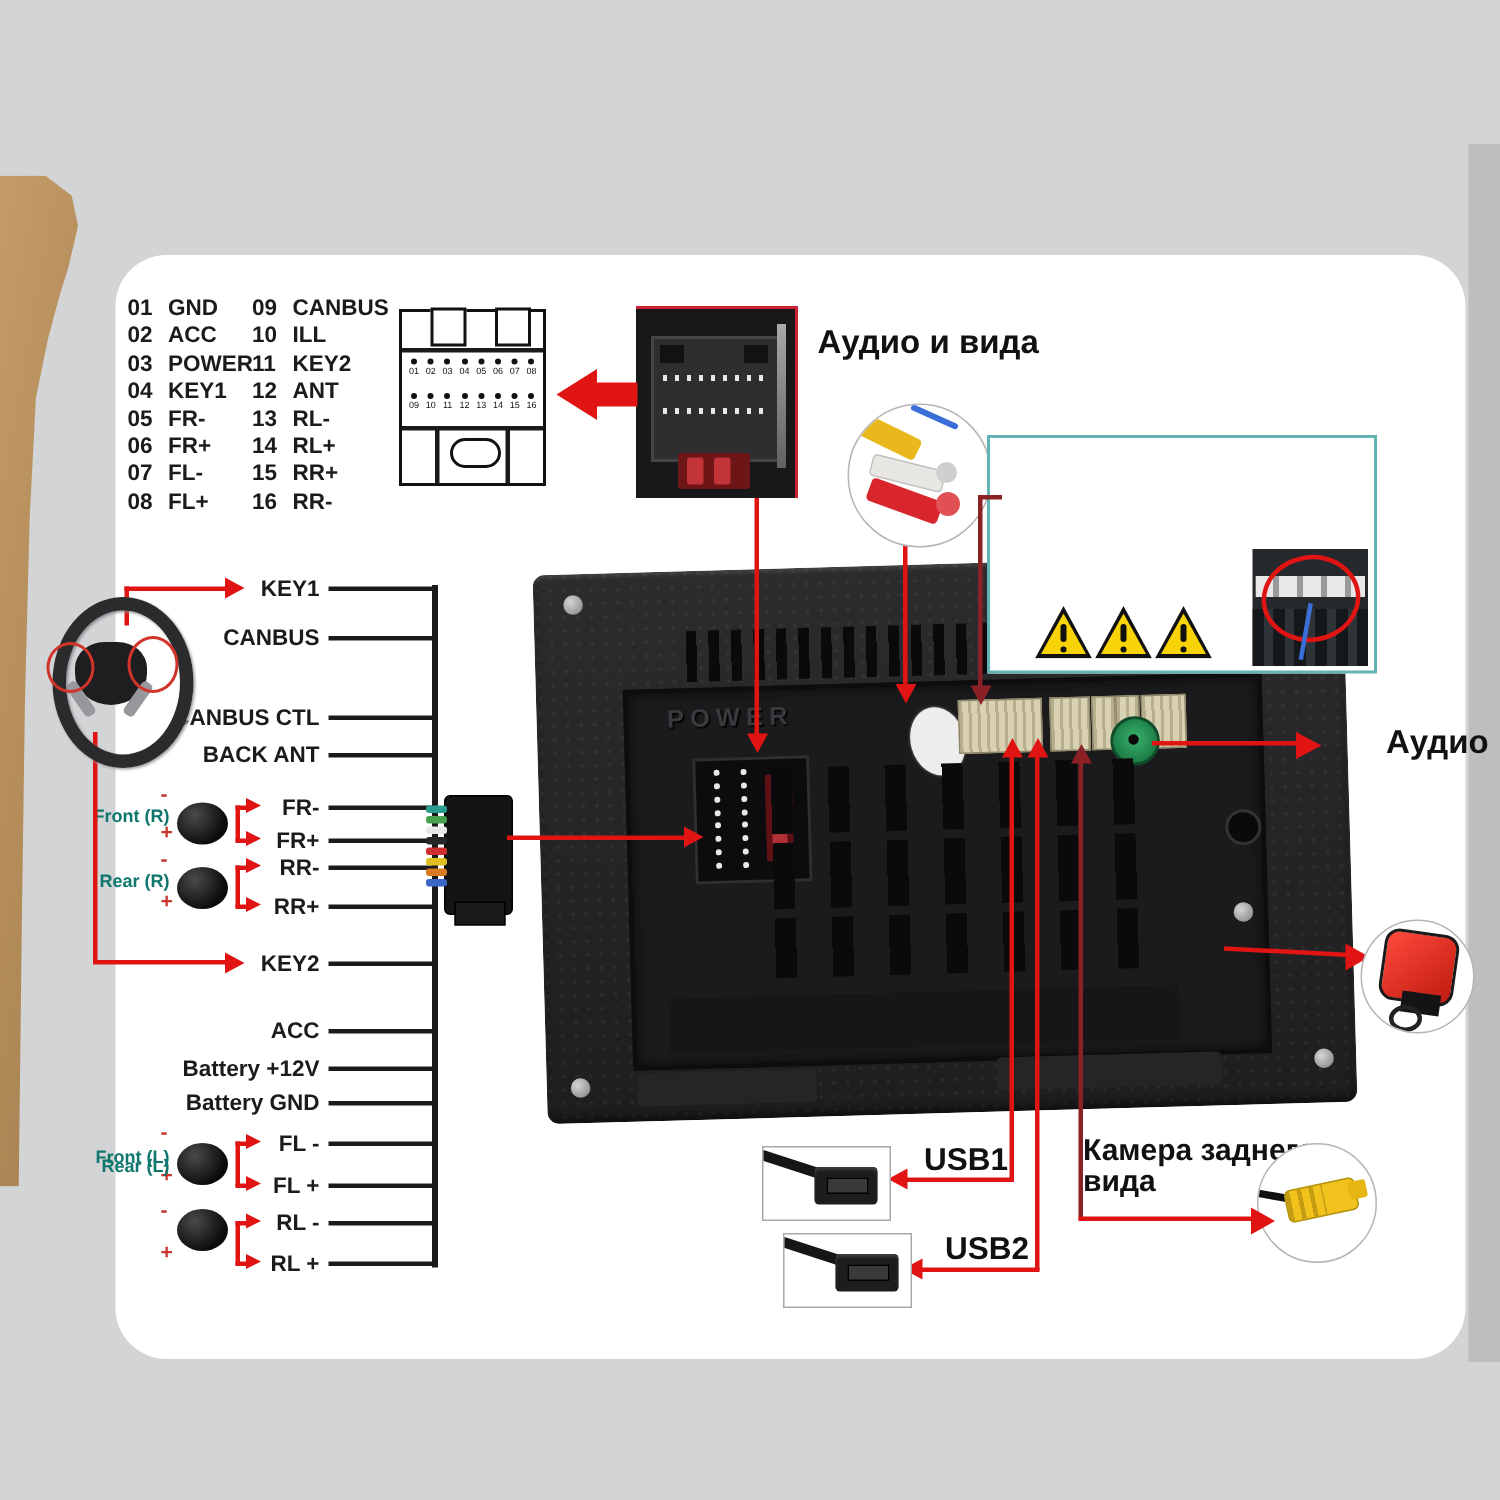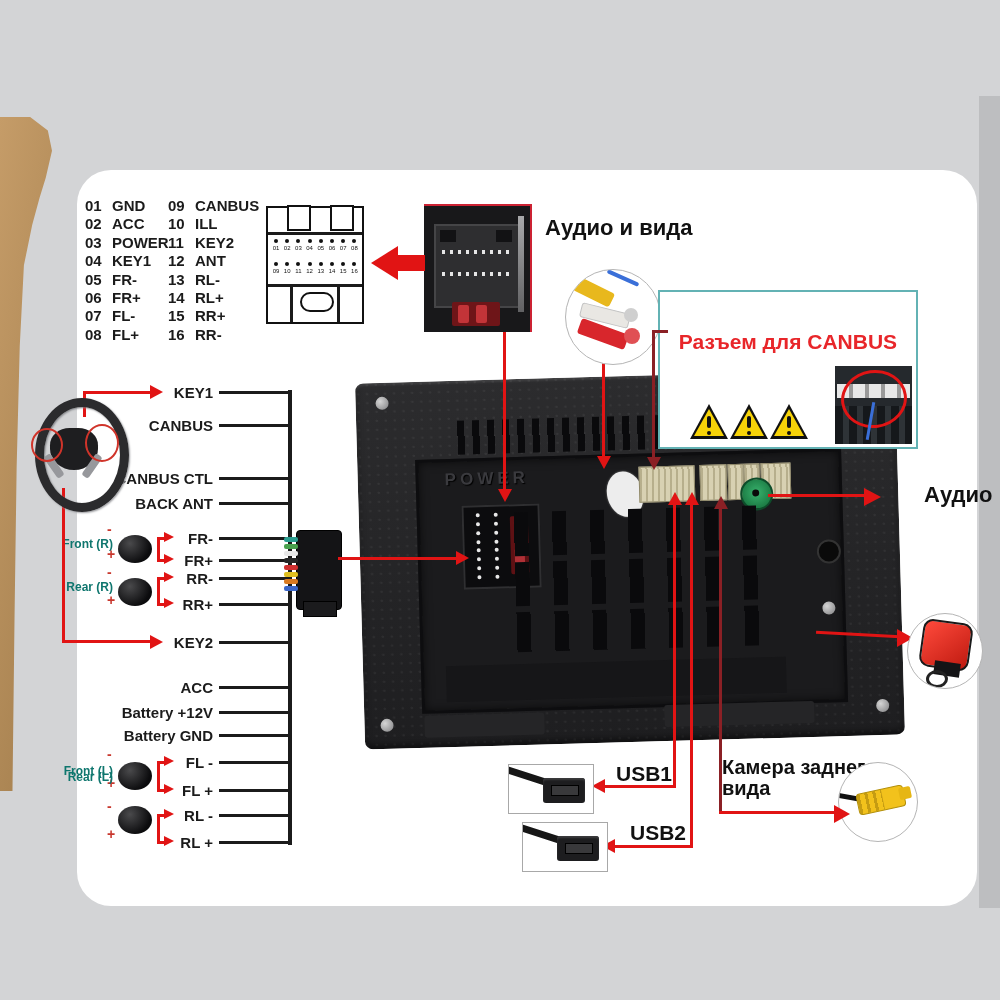--- a/index.html
+++ b/index.html
@@ -267,21 +267,20 @@
     <div class="slotrow" style="top:152px;height:40px;"></div>
     <div class="abs" style="left:396px;top:88px;width:20px;height:20px;border-radius:50%;background:#0a0a0a;border:2px solid #333;"></div>
     <div class="screw" style="left:400px;top:150px;"></div>
     <div class="abs" style="left:22px;top:204px;width:340px;height:36px;background:#161618;"></div>
   </div>
   <div class="abs" style="left:60px;top:334px;width:120px;height:22px;background:#252527;border-radius:3px;"></div>
   <div class="abs" style="left:300px;top:330px;width:150px;height:22px;background:#252527;border-radius:3px;"></div>
 </div>
 
 <div class="abs" id="canbus">
-  <div id="canbus-title">Разъем для CANBUS</div>
   <div class="warn" style="left:30px;top:112px;">
       <div class="t1"></div>
       <div class="t2"></div>
       <div class="b1"></div>
       <div class="b2"></div>
     </div>
   <div class="warn" style="left:70px;top:112px;">
       <div class="t1"></div>
       <div class="t2"></div>
       <div class="b1"></div>

